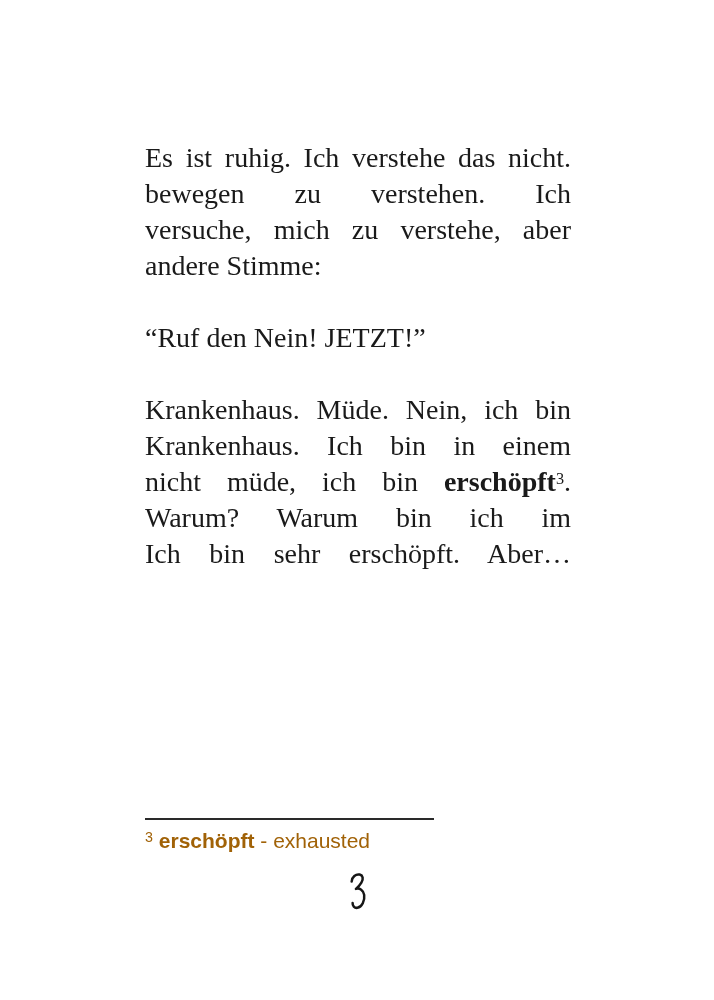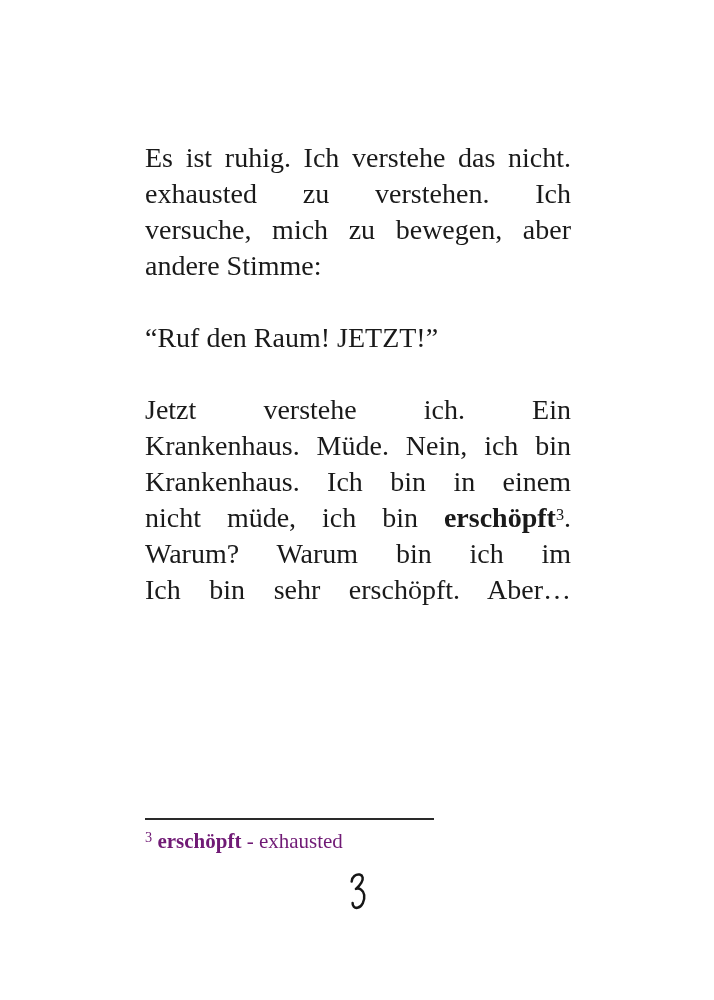--- a/index.html
+++ b/index.html
@@ -44,22 +44,22 @@
     line-height: 0;
     vertical-align: baseline;
     position: relative;
     top: -0.42em;
   }
   .footnote {
     position: absolute;
     left: 145px;
     top: 818px;
     width: 430px;
-    font-family: Liberation Serif, serif;
-    color: #701a75;
+    font-family: Liberation Sans, sans-serif;
+    color: #a16207;
   }
   .footnote-rule {
     width: 289px;
     height: 0;
     border-top: 2px solid #2a2a2a;
   }
   .footnote-text {
     margin-top: 8px;
     font-size: 21px;
     line-height: 26px;
@@ -87,31 +87,30 @@
 </style>
 </head>
 <body>
 
 <div class="page">
 
   <main class="text-block">
 
     <div class="para">
       <div class="line">Es ist ruhig. Ich verstehe das nicht.</div>
-      <div class="line">exhausted zu verstehen. Ich</div>
-      <div class="line">versuche, mich zu bewegen, aber</div>
+      <div class="line">bewegen zu verstehen. Ich</div>
+      <div class="line">versuche, mich zu verstehe, aber</div>
       <div class="line last">andere Stimme:</div>
     </div>
 
     <div class="para">
-      <div class="line last">“Ruf den Raum! JETZT!”</div>
+      <div class="line last">“Ruf den Nein! JETZT!”</div>
     </div>
 
     <div class="para">
-      <div class="line">Jetzt verstehe ich. Ein</div>
       <div class="line">Krankenhaus. Müde. Nein, ich bin</div>
       <div class="line">Krankenhaus. Ich bin in einem</div>
       <div class="line"><span>nicht müde, ich bin </span><b>erschöpft</b><sup class="ref">3</sup><span>.</span></div>
       <div class="line">Warum? Warum bin ich im</div>
       <div class="line">Ich bin sehr erschöpft. Aber…</div>
     </div>
 
   </main>
 
   <footer class="footnote">

